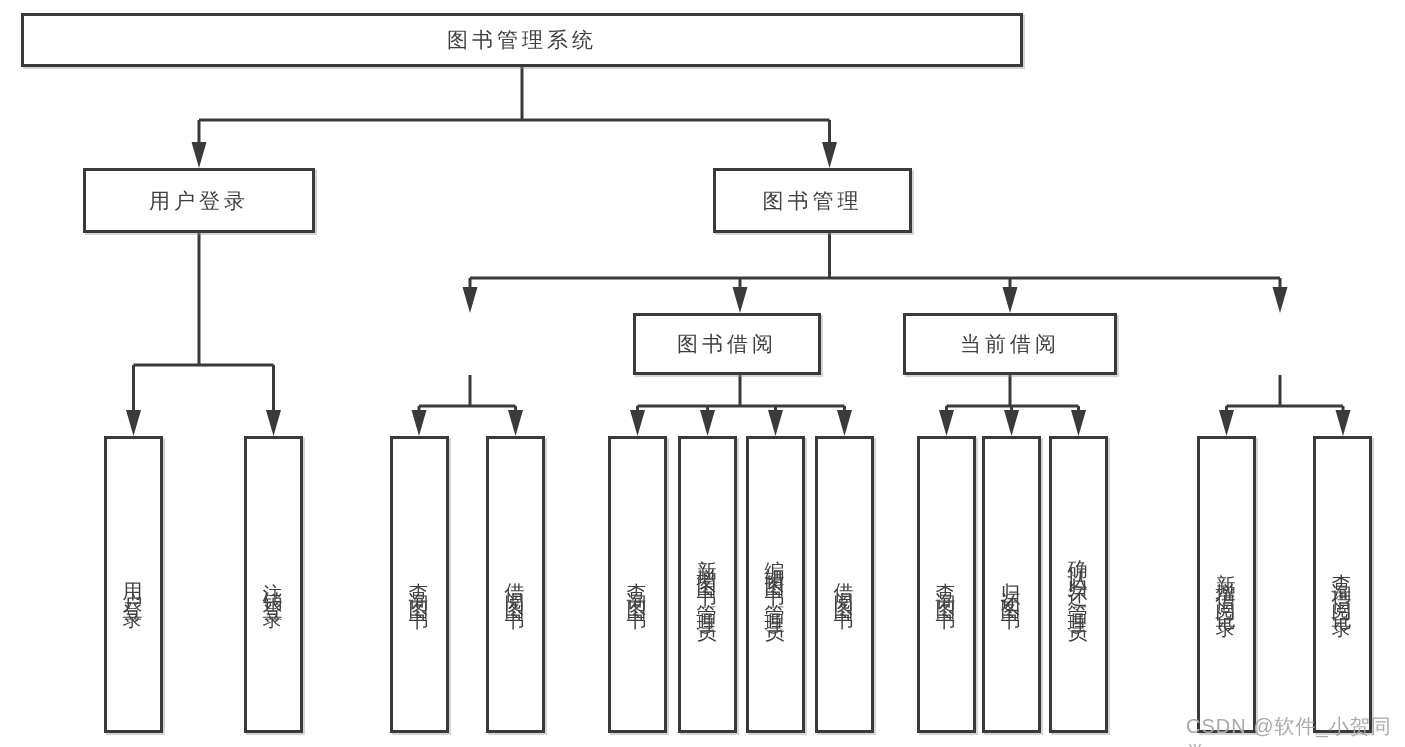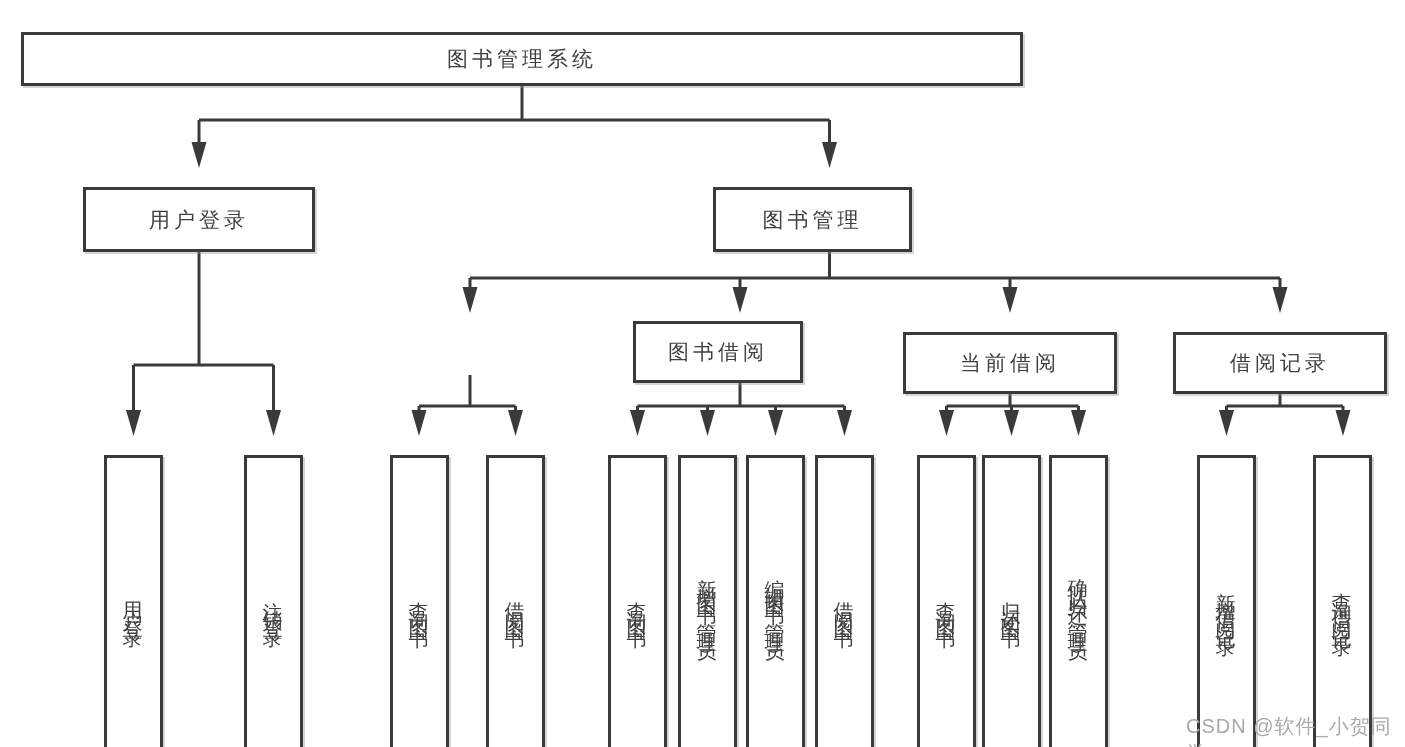--- a/index.html
+++ b/index.html
@@ -13,21 +13,20 @@
   }
   .wires{position:absolute;left:0;top:0;}
   .box{
     position:absolute;
     box-sizing:border-box;
     background:#ffffff;
     border:3px solid #3a3a3a;
     display:flex;align-items:center;justify-content:center;
     box-shadow:2px 2px 0 rgba(150,150,150,0.40);
     white-space:nowrap;
-    margin-top:19px;
   }
   .h{font-size:21px;letter-spacing:4px;}
   .leaf{
     font-size:20px;
     letter-spacing:9px;
     writing-mode:vertical-rl;
     text-orientation:mixed;
     white-space:normal;
   }
   .watermark{
@@ -82,23 +81,22 @@
       <polygon points="1219,410 1234,410 1226.5,436"></polygon>
       <polygon points="1335.5,410 1350.5,410 1343,436"></polygon>
     </g>
   </svg>
 
   <div class="box h" style="left:21px;top:13px;width:1002px;height:54px;">图书管理系统</div>
 
   <div class="box h" style="left:83px;top:168px;width:232px;height:65px;">用户登录</div>
   <div class="box h" style="left:713px;top:168px;width:199px;height:65px;">图书管理</div>
 
-  <div class="box h" style="left:633px;top:302px;width:170px;height:62px;">图书借阅</div>
+  <div class="box h" style="left:633px;top:313px;width:188px;height:62px;">图书借阅</div>
   <div class="box h" style="left:903px;top:313px;width:214px;height:62px;">当前借阅</div>
-  <div class="box h" style="left:1173px;top:313px;width:214px;height:62px;">借阅记录</div>
 
   <div class="box leaf" style="left:104px;top:436px;width:59px;height:297px;">用户登录</div>
   <div class="box leaf" style="left:244px;top:436px;width:59px;height:297px;">注销登录</div>
 
   <div class="box leaf" style="left:390px;top:436px;width:59px;height:297px;">查询图书</div>
   <div class="box leaf" style="left:486px;top:436px;width:59px;height:297px;">借阅图书</div>
 
   <div class="box leaf" style="left:608px;top:436px;width:59px;height:297px;">查询图书</div>
   <div class="box leaf" style="left:678px;top:436px;width:59px;height:297px;">新增图书（管理员）</div>
   <div class="box leaf" style="left:746px;top:436px;width:59px;height:297px;">编辑图书（管理员）</div>

